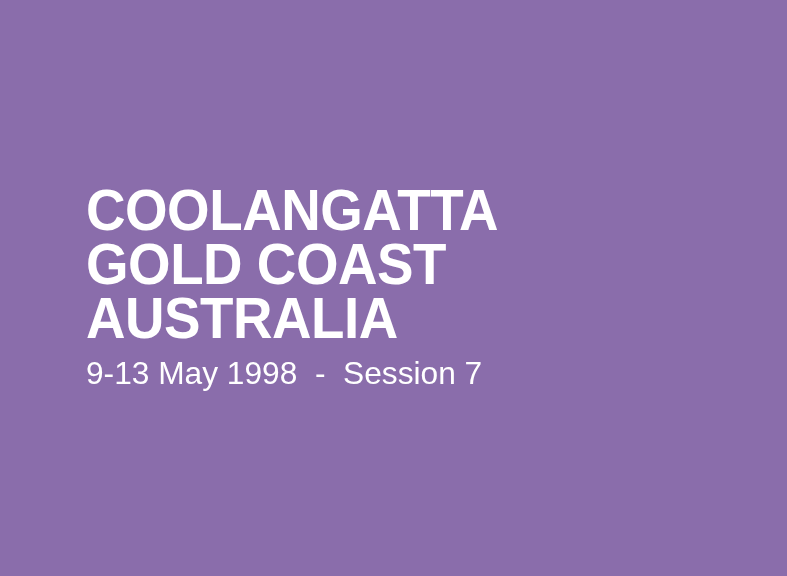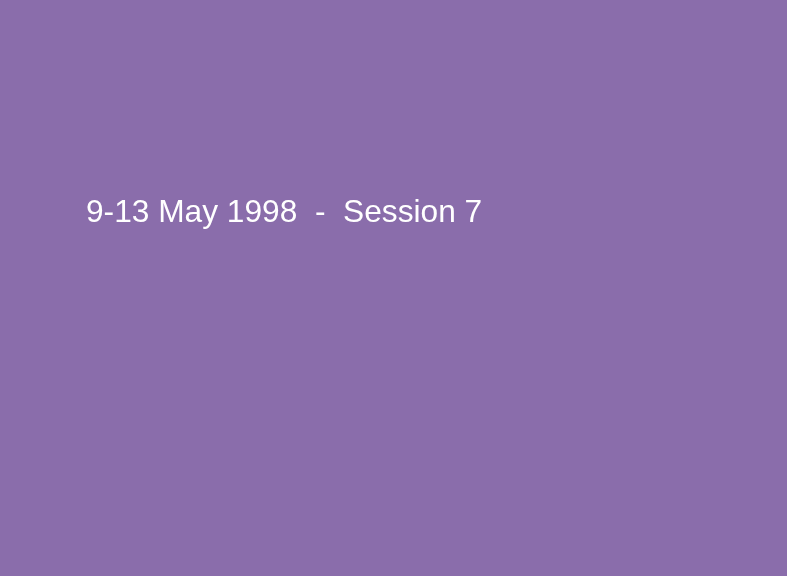--- a/index.html
+++ b/index.html
@@ -63,18 +63,23 @@
     transform-origin: left center;
   }
 </style>
 </head>
 <body>
 
 <div id="title-card" style="background: rgb(138, 109, 171); color: rgb(255, 255, 255);">
 
   <div class="text-block">
 
+    <h1 class="headline">
+      <span class="headline-line">COOLANGATTA</span>
+      <span class="headline-line">GOLD COAST</span>
+      <span class="headline-line">AUSTRALIA</span>
+    </h1>
 
     <p class="subtitle">9-13 May 1998  -  Session 7</p>
 
   </div>
 
 </div>
 
 </body></html>

